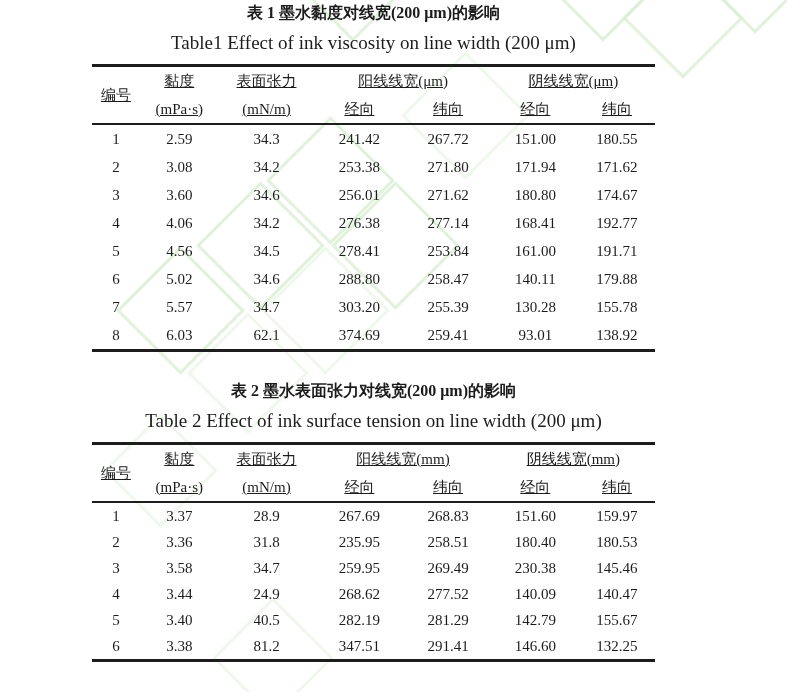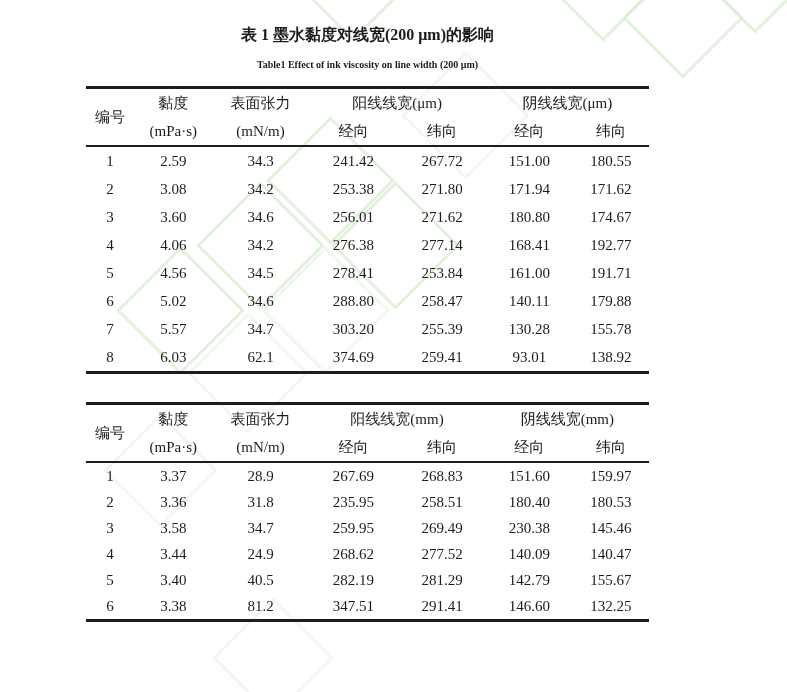--- a/index.html
+++ b/index.html
@@ -15,52 +15,52 @@
   .wm-layer { position:absolute; inset:0; pointer-events:none; }
   .wm {
     position:absolute;
     border:3px solid #dcefd6;
     transform:rotate(45deg);
     opacity:.85;
   }
   .wm.faint { opacity:.45; }
   
   .content {
-    position:absolute; left:86px; top:0;
+    position:absolute; left:92px; top:0;
     width:563px;
-    padding-top:24px;
+    padding-top:2px;
   }
   .tbl { text-align:center; }
   .tbl + .tbl { margin-top:28px; }
   .title-zh {
     margin:0 0 9px 0;
     font-size:16px; line-height:22px;
     font-weight:bold;
   }
   .title-en {
     margin:0 0 11px 0;
-    font-size:10px; line-height:20px;
-    font-weight:bold;
+    font-size:19px; line-height:20px;
+    font-weight:normal;
   }
   table {
     width:100%;
     border-collapse:collapse;
     border-top:3px solid #1d1d1d;
     border-bottom:3px solid #1d1d1d;
   }
   thead { border-bottom:2px solid #1d1d1d; }
   th, td {
     padding:0;
     text-align:center;
     vertical-align:middle;
     font-weight:normal;
     font-size:15px;
     white-space:nowrap;
   }
-  thead th { height:28px; }
+  thead th { height:28px;text-decoration:underline; }
   .t1 tbody td { height:28px; }
   .t2 tbody td { height:26px; }
 </style>
 </head>
 <body>
 
 <div class="page">
 
   <div class="wm-layer">
     <div class="wm" style="left:310px; top:-62px; width:80px; height:80px;"></div>
@@ -181,20 +181,22 @@
               <td>374.69</td>
               <td>259.41</td>
               <td>93.01</td>
               <td>138.92</td>
             </tr>
           </tbody>
       </table>
     </section>
 
     <section class="tbl">
+      <h2 class="title-zh">表 2 墨水表面张力对线宽(200 μm)的影响</h2>
+      <div class="title-en">Table 2 Effect of ink surface tension on line width (200 μm)</div>
       <table class="t2">
         <colgroup>
           <col style="width:8.5%">
             <col style="width:14%">
             <col style="width:17%">
           <col style="width:16%">
             <col style="width:15.5%">
             <col style="width:15.5%">
             <col style="width:13.5%">
         </colgroup>

